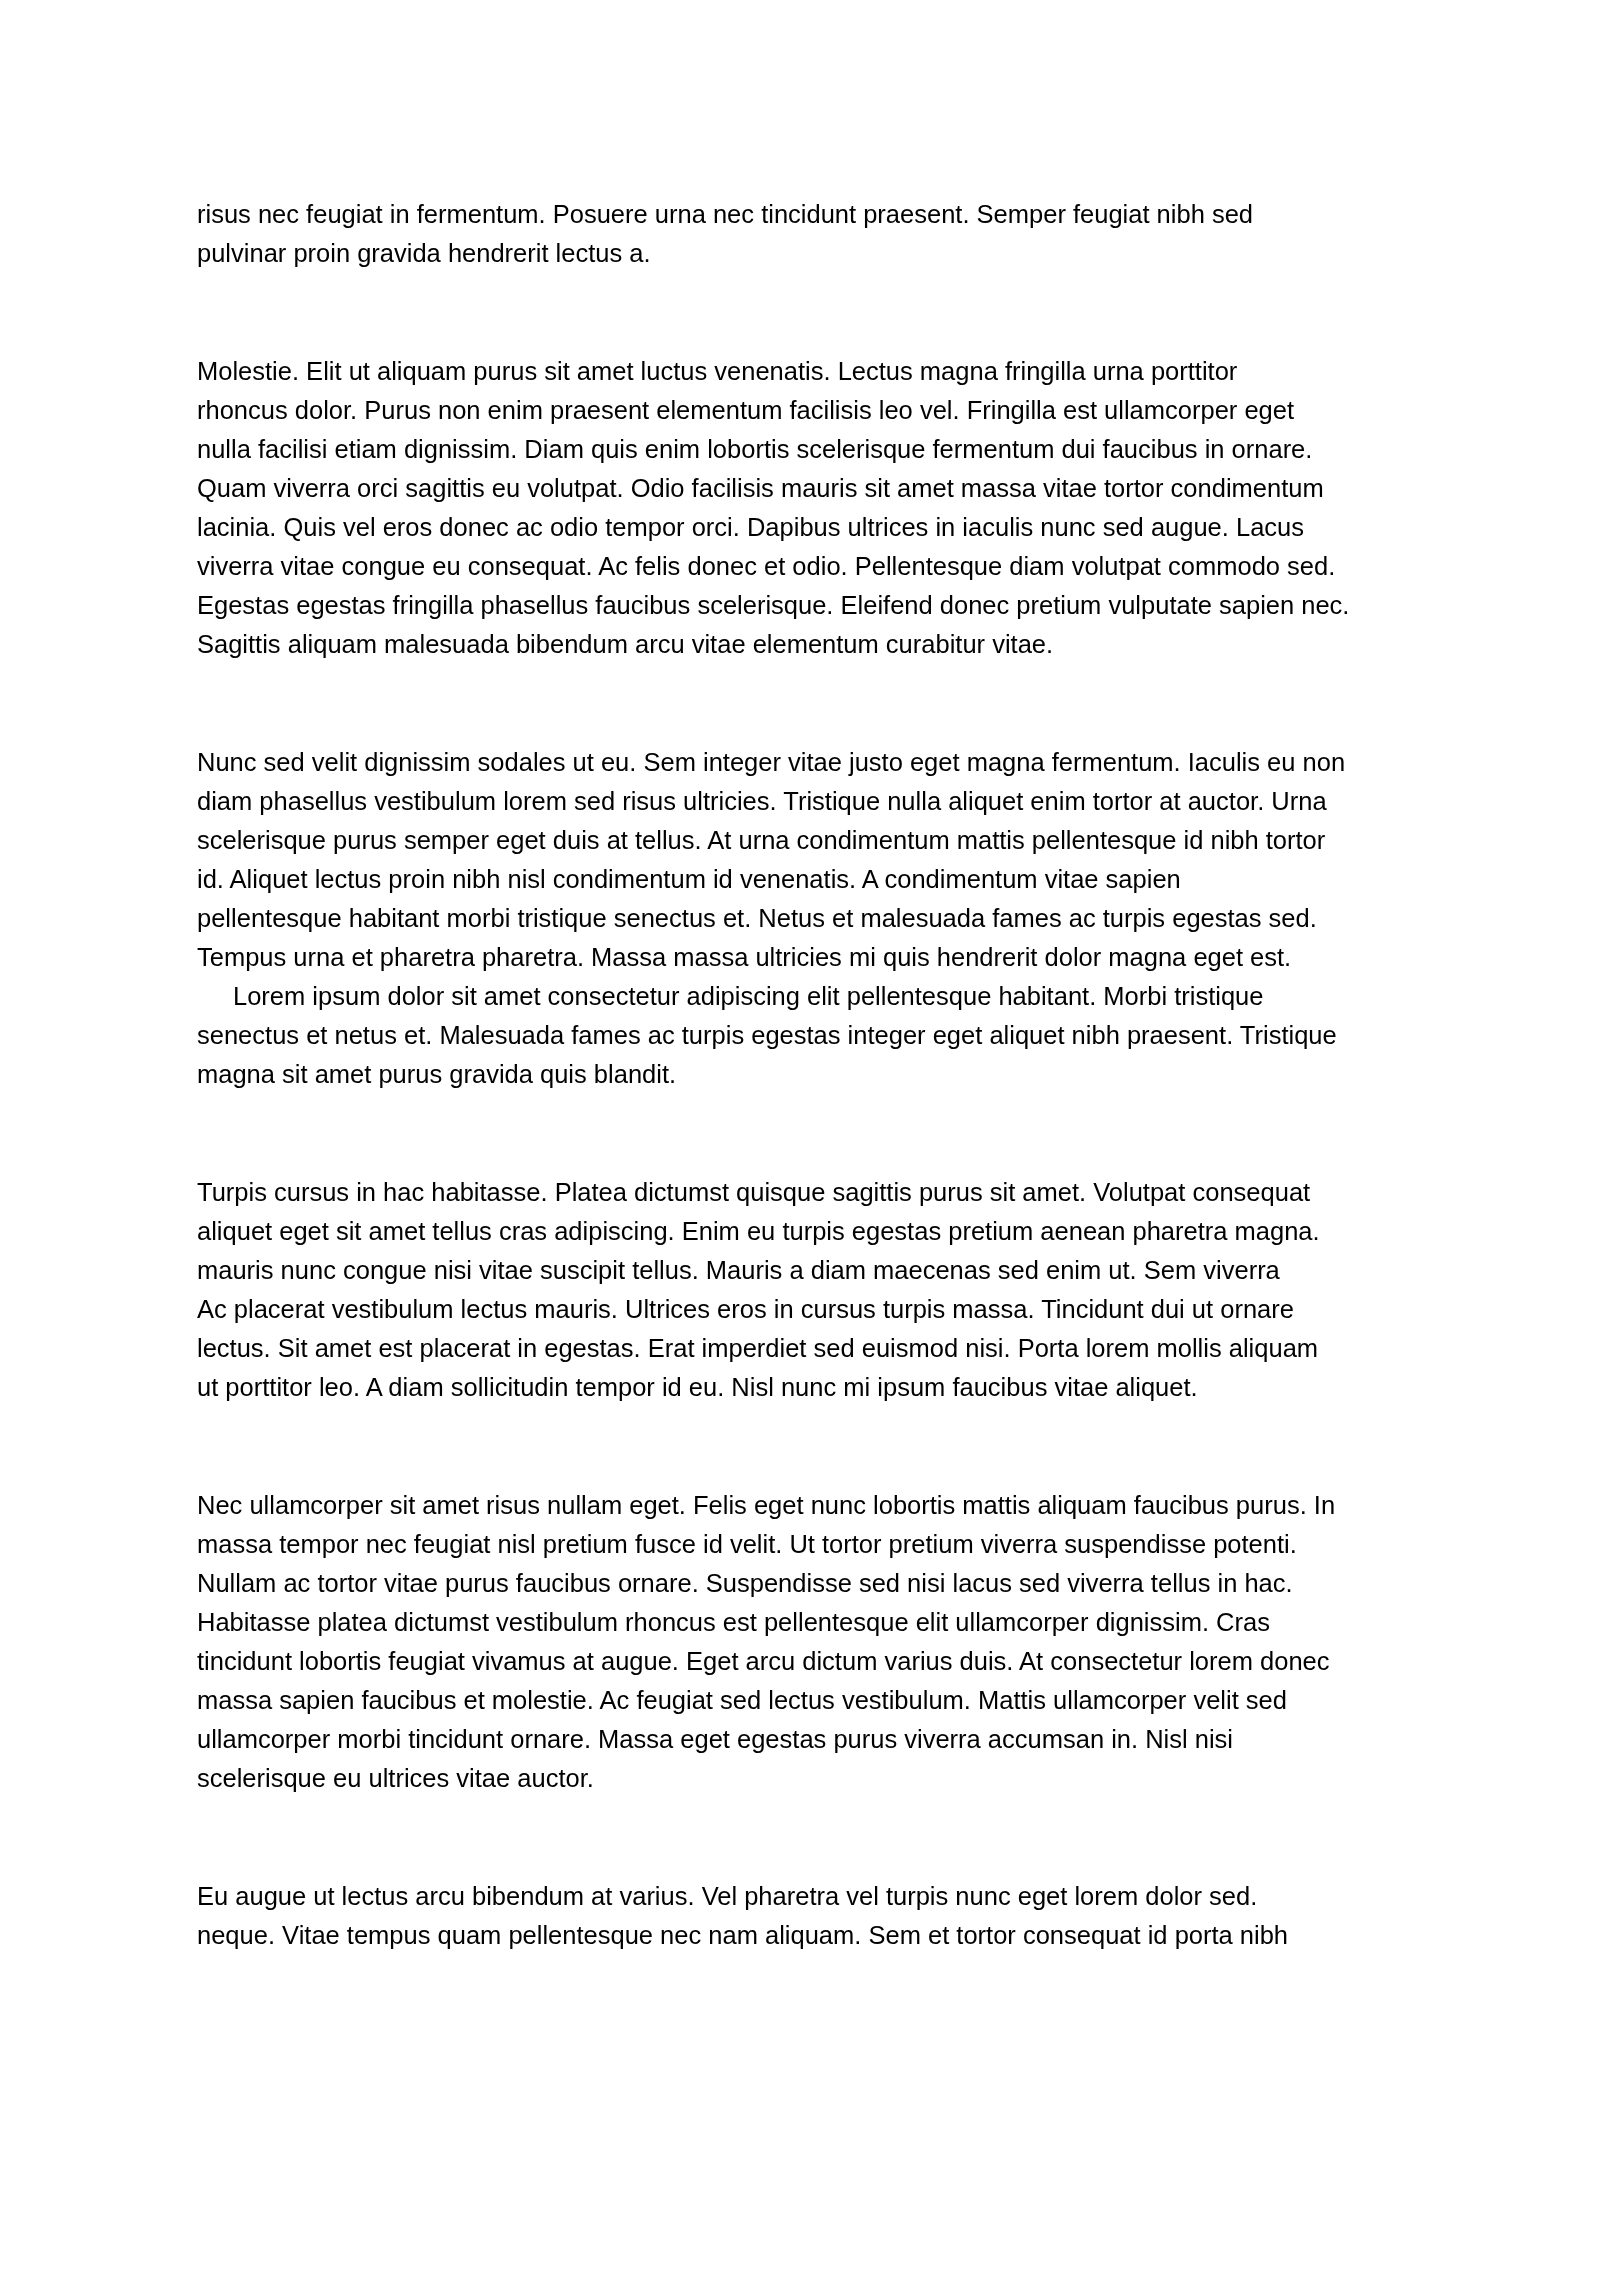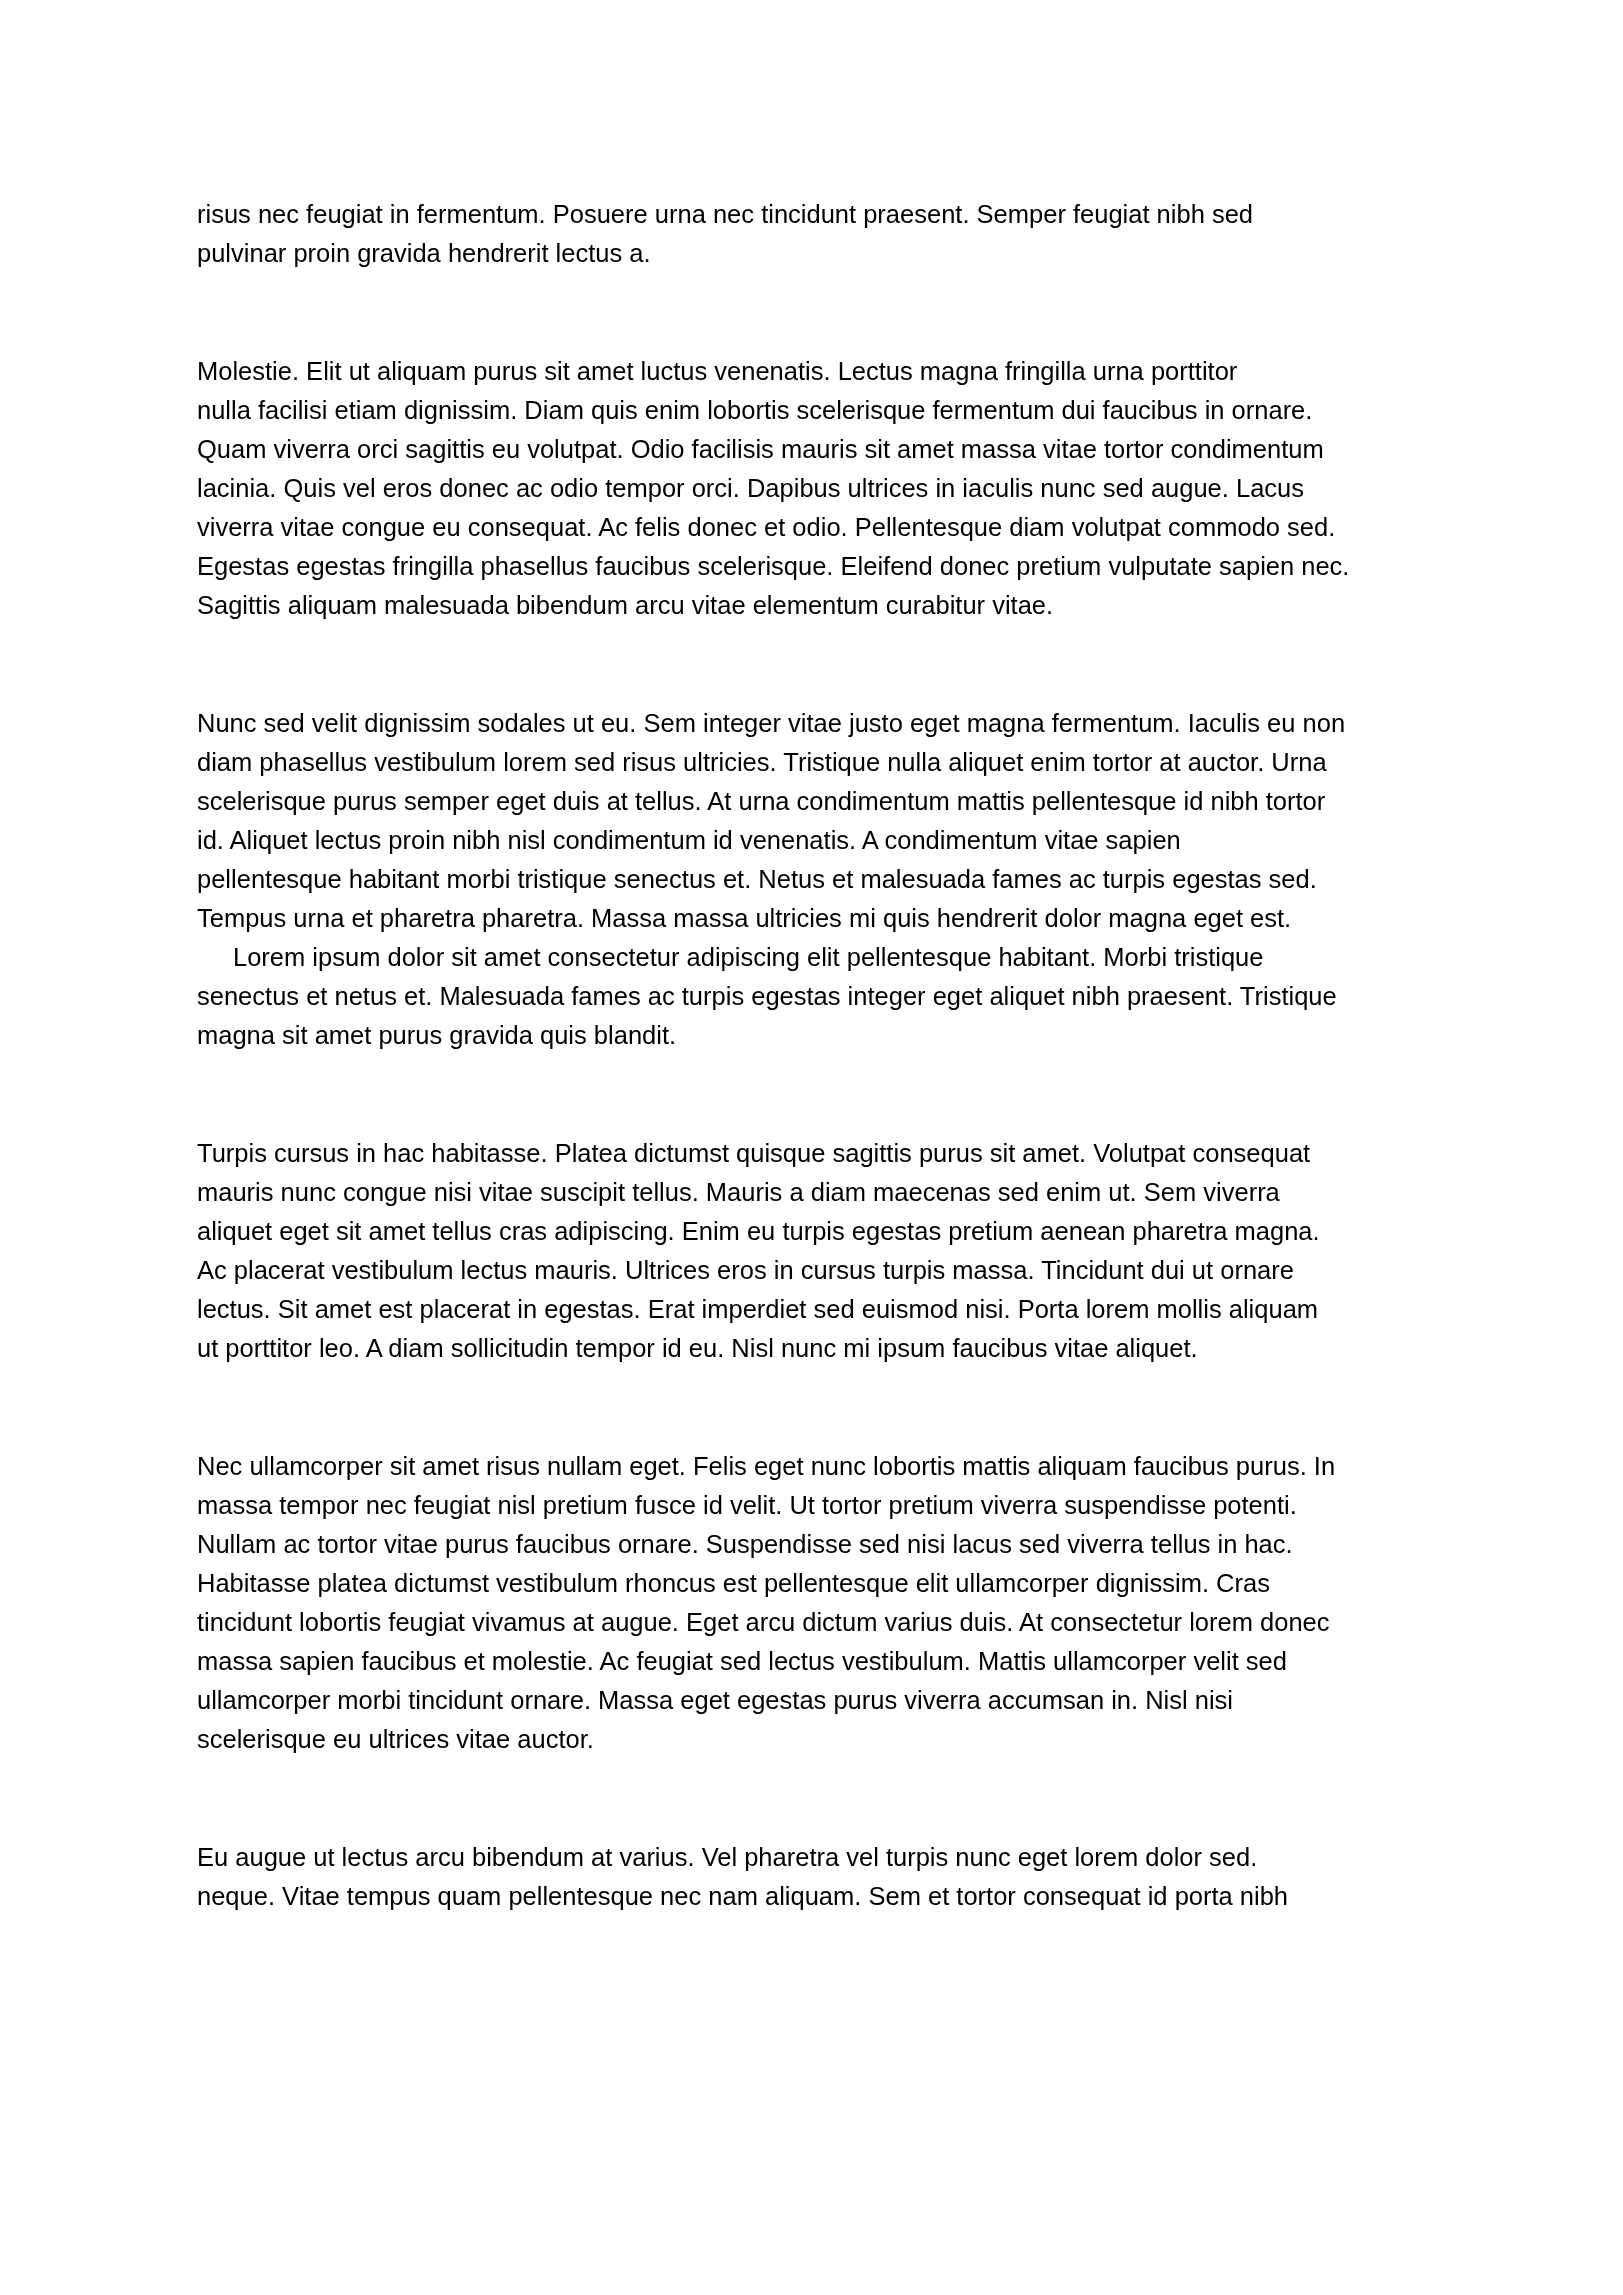--- a/index.html
+++ b/index.html
@@ -45,20 +45,21 @@
 <div class="page">
   <div class="text-body">
 
     <p class="paragraph">
       <span class="line" style="display: block;">risus nec feugiat in fermentum. Posuere urna nec tincidunt praesent. Semper feugiat nibh sed</span>
       <span class="line" style="display: block;">pulvinar proin gravida hendrerit lectus a.</span>
     </p>
 
     <p class="paragraph">
       <span class="line" style="display: block;">Molestie. Elit ut aliquam purus sit amet luctus venenatis. Lectus magna fringilla urna porttitor</span>
+      <span class="line" style="display: block;">rhoncus dolor. Purus non enim praesent elementum facilisis leo vel. Fringilla est ullamcorper eget</span>
       <span class="line" style="display: block;">nulla facilisi etiam dignissim. Diam quis enim lobortis scelerisque fermentum dui faucibus in ornare.</span>
       <span class="line" style="display: block;">Quam viverra orci sagittis eu volutpat. Odio facilisis mauris sit amet massa vitae tortor condimentum</span>
       <span class="line" style="display: block;">lacinia. Quis vel eros donec ac odio tempor orci. Dapibus ultrices in iaculis nunc sed augue. Lacus</span>
       <span class="line" style="display: block;">viverra vitae congue eu consequat. Ac felis donec et odio. Pellentesque diam volutpat commodo sed.</span>
       <span class="line" style="display: block;">Egestas egestas fringilla phasellus faucibus scelerisque. Eleifend donec pretium vulputate sapien nec.</span>
       <span class="line" style="display: block;">Sagittis aliquam malesuada bibendum arcu vitae elementum curabitur vitae.</span>
     </p>
 
     <p class="paragraph">
       <span class="line" style="display: block;">Nunc sed velit dignissim sodales ut eu. Sem integer vitae justo eget magna fermentum. Iaculis eu non</span>
@@ -67,22 +68,22 @@
       <span class="line" style="display: block;">id. Aliquet lectus proin nibh nisl condimentum id venenatis. A condimentum vitae sapien</span>
       <span class="line" style="display: block;">pellentesque habitant morbi tristique senectus et. Netus et malesuada fames ac turpis egestas sed.</span>
       <span class="line" style="display: block;">Tempus urna et pharetra pharetra. Massa massa ultricies mi quis hendrerit dolor magna eget est.</span>
       <span class="line" style="display: block; margin-left: 36px;">Lorem ipsum dolor sit amet consectetur adipiscing elit pellentesque habitant. Morbi tristique</span>
       <span class="line" style="display: block;">senectus et netus et. Malesuada fames ac turpis egestas integer eget aliquet nibh praesent. Tristique</span>
       <span class="line" style="display: block;">magna sit amet purus gravida quis blandit.</span>
     </p>
 
     <p class="paragraph">
       <span class="line" style="display: block;">Turpis cursus in hac habitasse. Platea dictumst quisque sagittis purus sit amet. Volutpat consequat</span>
+      <span class="line" style="display: block;">aliquet eget sit amet tellus cras adipiscing. Enim eu turpis egestas pretium aenean pharetra magna.</span>
       <span class="line" style="display: block;">mauris nunc congue nisi vitae suscipit tellus. Mauris a diam maecenas sed enim ut. Sem viverra</span>
-      <span class="line" style="display: block;">aliquet eget sit amet tellus cras adipiscing. Enim eu turpis egestas pretium aenean pharetra magna.</span>
       <span class="line" style="display: block;">Ac placerat vestibulum lectus mauris. Ultrices eros in cursus turpis massa. Tincidunt dui ut ornare</span>
       <span class="line" style="display: block;">lectus. Sit amet est placerat in egestas. Erat imperdiet sed euismod nisi. Porta lorem mollis aliquam</span>
       <span class="line" style="display: block;">ut porttitor leo. A diam sollicitudin tempor id eu. Nisl nunc mi ipsum faucibus vitae aliquet.</span>
     </p>
 
     <p class="paragraph">
       <span class="line" style="display: block;">Nec ullamcorper sit amet risus nullam eget. Felis eget nunc lobortis mattis aliquam faucibus purus. In</span>
       <span class="line" style="display: block;">massa tempor nec feugiat nisl pretium fusce id velit. Ut tortor pretium viverra suspendisse potenti.</span>
       <span class="line" style="display: block;">Nullam ac tortor vitae purus faucibus ornare. Suspendisse sed nisi lacus sed viverra tellus in hac.</span>
       <span class="line" style="display: block;">Habitasse platea dictumst vestibulum rhoncus est pellentesque elit ullamcorper dignissim. Cras</span>

